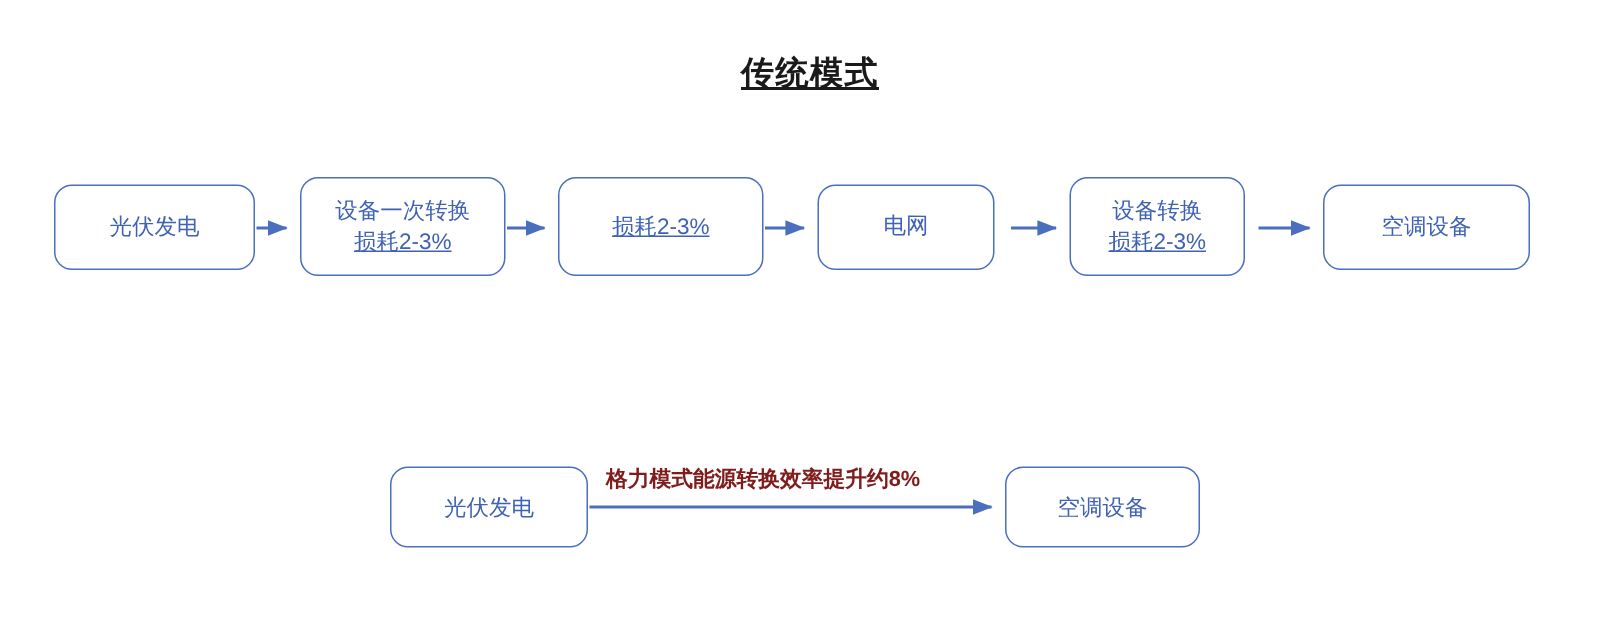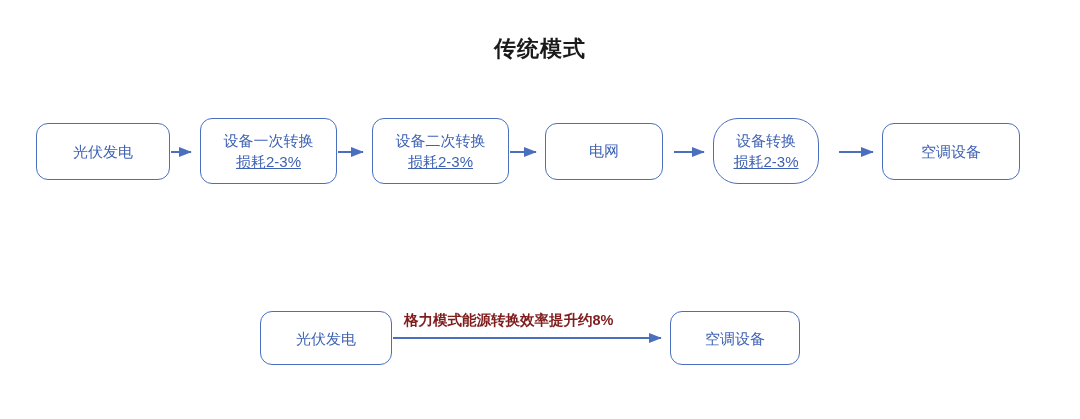--- a/index.html
+++ b/index.html
@@ -27,21 +27,21 @@
     position: absolute;
     width: 100%;
     text-align: center;
     left: 0;
     color: #1a1a1a;
     font-weight: bold;
     font-size: 22px;
     letter-spacing: 1px;
     line-height: 1;
   }
-  #title-traditional { top: 38px; }
+  #title-traditional { top: 38px; text-decoration: underline; }
   #title-gree { top: 228px; }
 
   .node {
     position: absolute;
     box-sizing: border-box;
     border: 1.6px solid #4a6fbf;
     border-radius: 12px;
     background: #ffffff;
     color: #3f62b4;
     font-size: 15px;
@@ -100,29 +100,28 @@
   <div class="node" style="left:36px; top:123px; width:134px; height:57px;">
     <span>光伏发电</span>
   </div>
 
   <div class="node" style="left:200px; top:118px; width:137px; height:66px;">
     <span>设备一次转换</span>
     <span class="line2">损耗2-3%</span>
   </div>
 
   <div class="node" style="left:372px; top:118px; width:137px; height:66px;">
-    <span>设备二次转换</span>
     <span class="line2">损耗2-3%</span>
   </div>
 
   <div class="node" style="left:545px; top:123px; width:118px; height:57px;font-family:Liberation Serif, serif;">
     <span>电网</span>
   </div>
 
-  <div class="node" style="left:713px; top:118px; width:106px; height:66px;border-radius:25px;">
+  <div class="node" style="left:713px; top:118px; width:117px; height:66px;">
     <span>设备转换</span>
     <span class="line2">损耗2-3%</span>
   </div>
 
   <div class="node" style="left:882px; top:123px; width:138px; height:57px;">
     <span>空调设备</span>
   </div>
 
   <div class="node" style="left:260px; top:311px; width:132px; height:54px;">
     <span>光伏发电</span>

